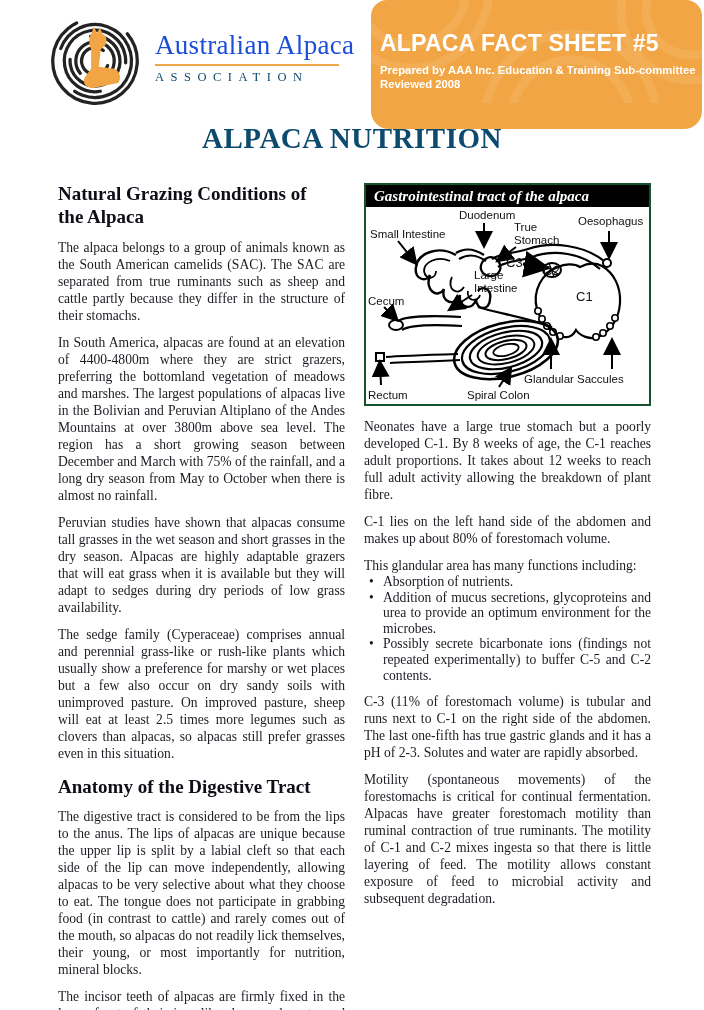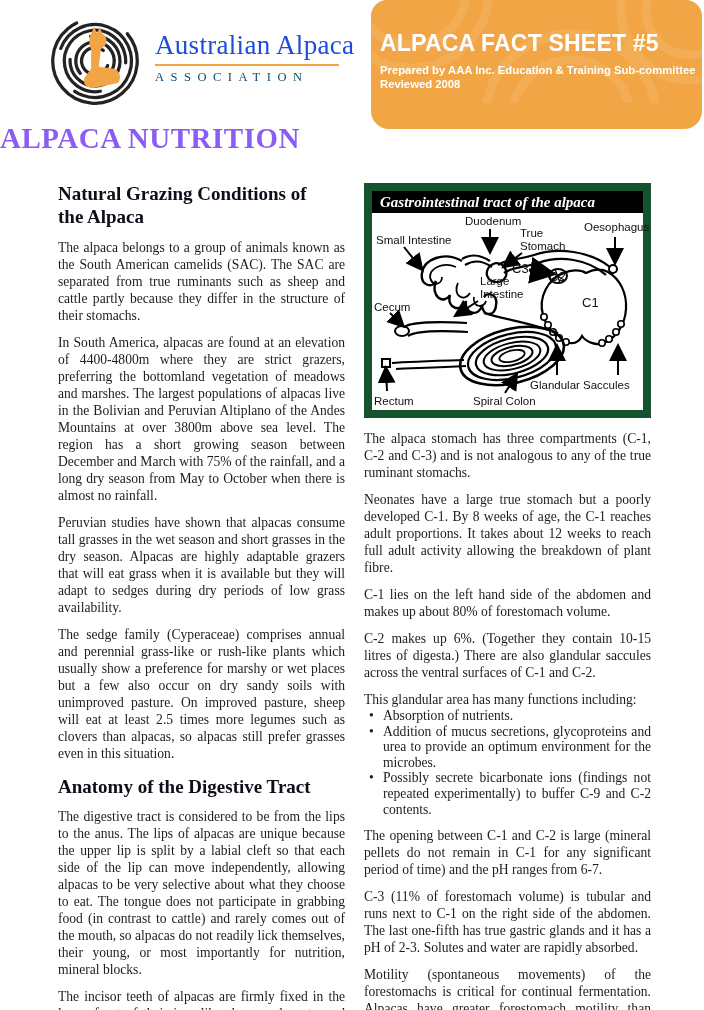--- a/index.html
+++ b/index.html
@@ -21,43 +21,43 @@
     background:#F2A544; border-radius:16px 16px 18px 18px; overflow:hidden;
     font-family:"Liberation Sans", sans-serif; color:#fff;
   }
   .banner svg.swirls { position:absolute; left:0; top:0; }
   .banner-inner { position:relative; padding:30px 10px 0 9px; }
   .banner-title { font-size:23px; font-weight:bold; letter-spacing:0.2px; white-space:nowrap; }
   .banner-sub { font-size:11.3px; font-weight:bold; margin-top:7px; white-space:nowrap;text-align:center; }
   .banner-rev { font-size:11.3px; font-weight:bold; text-align:left; margin-top:2px; }
   
   .page-title {
-    position:absolute; top:122px; left:0; width:100%; 
-    font-size:29px; font-weight:bold; color:#8b5cf6; letter-spacing:0.5px;
+    position:absolute; top:122px; left:0; width:100%; text-align:center;
+    font-size:29px; font-weight:bold; color:#0c4a6e; letter-spacing:0.5px;
   }
   
   .columns { position:absolute; top:183px; left:58px; width:593px; display:flex; gap:19px; }
   .col { width:287px; }
   h2.sec {
     font-size:19px; font-weight:bold; color:#0e0e18; line-height:1.2;
     margin:14px 0 10px 0; max-width:268px;
   }
   h2.sec:first-child { margin-top:0; }
   .col p {
     font-size:13.6px; line-height:17px; text-align:justify; margin:0 0 10px 0;
   }
   ul.blist { list-style:none; margin:0 0 10px 0; }
   ul.blist li {
     position:relative; padding-left:19px; font-size:13.6px; line-height:15.6px;
     text-align:justify;
   }
   ul.blist li::before { content:"\2022"; position:absolute; left:5px; }
   .intro { margin-bottom:0 !important; }
   
-  .diagram { width:287px; border:8px solid #14532d; margin-bottom:12px; background:#fff; }
+  .diagram { width:287px; border:2px solid #14532d; margin-bottom:12px; background:#fff; }
   .diagram-head {
     background:#000; color:#fff; height:22px; line-height:22px; padding-left:8px;
     font-family:"Liberation Serif", serif; font-style:italic; font-weight:bold; font-size:15px;
   }
   .diagram svg.art { display:block; }
   .dlabel { font-family:"Liberation Sans", sans-serif; font-size:11.5px; fill:#111; }
   .dlabel-lg { font-family:"Liberation Sans", sans-serif; font-size:13px; fill:#111; }
 </style>
 </head>
 <body>
@@ -205,30 +205,27 @@
           <text class="dlabel-lg" x="210" y="94">C1</text>
           <text class="dlabel" x="108" y="72">Large</text>
           <text class="dlabel" x="108" y="85">Intestine</text>
           <text class="dlabel" x="2" y="98">Cecum</text>
           <text class="dlabel" x="158" y="176">Glandular Saccules</text>
           <text class="dlabel" x="2" y="192">Rectum</text>
           <text class="dlabel" x="101" y="192">Spiral Colon</text>
         </svg>
       </div>
 
-      <p>The alpaca stomach has three compartments (C-1, C-2 and C-3) and is not analogous to any of the true ruminant stomachs.</p>
       <p>Neonates have a large true stomach but a poorly developed C-1. By 8 weeks of age, the C-1 reaches adult proportions. It takes about 12 weeks to reach full adult activity allowing the breakdown of plant fibre.</p>
       <p>C-1 lies on the left hand side of the abdomen and makes up about 80% of forestomach volume.</p>
-      <p>C-2 makes up 6%. (Together they contain 10-15 litres of digesta.) There are also glandular saccules across the ventral surfaces of C-1 and C-2.</p>
 
       <p class="intro">This glandular area has many functions including:</p>
       <ul class="blist">
         <li>Absorption of nutrients.</li>
         <li>Addition of mucus secretions, glycoproteins and urea to provide an optimum environment for the microbes.</li>
-        <li>Possibly secrete bicarbonate ions (findings not repeated experimentally) to buffer C-9 and C-2 contents.</li>
+        <li>Possibly secrete bicarbonate ions (findings not repeated experimentally) to buffer C-5 and C-2 contents.</li>
       </ul>
 
-      <p>The opening between C-1 and C-2 is large (mineral pellets do not remain in C-1 for any significant period of time) and the pH ranges from 6-7.</p>
       <p>C-3 (11% of forestomach volume) is tubular and runs next to C-1 on the right side of the abdomen. The last one-fifth has true gastric glands and it has a pH of 2-3. Solutes and water are rapidly absorbed.</p>
       <p>Motility (spontaneous movements) of the forestomachs is critical for continual fermentation. Alpacas have greater forestomach motility than ruminal contraction of true ruminants. The motility of C-1 and C-2 mixes ingesta so that there is little layering of feed. The motility allows constant exposure of feed to microbial activity and subsequent degradation.</p>
     </div>
   </div>
 </div>
 
 </body></html>

